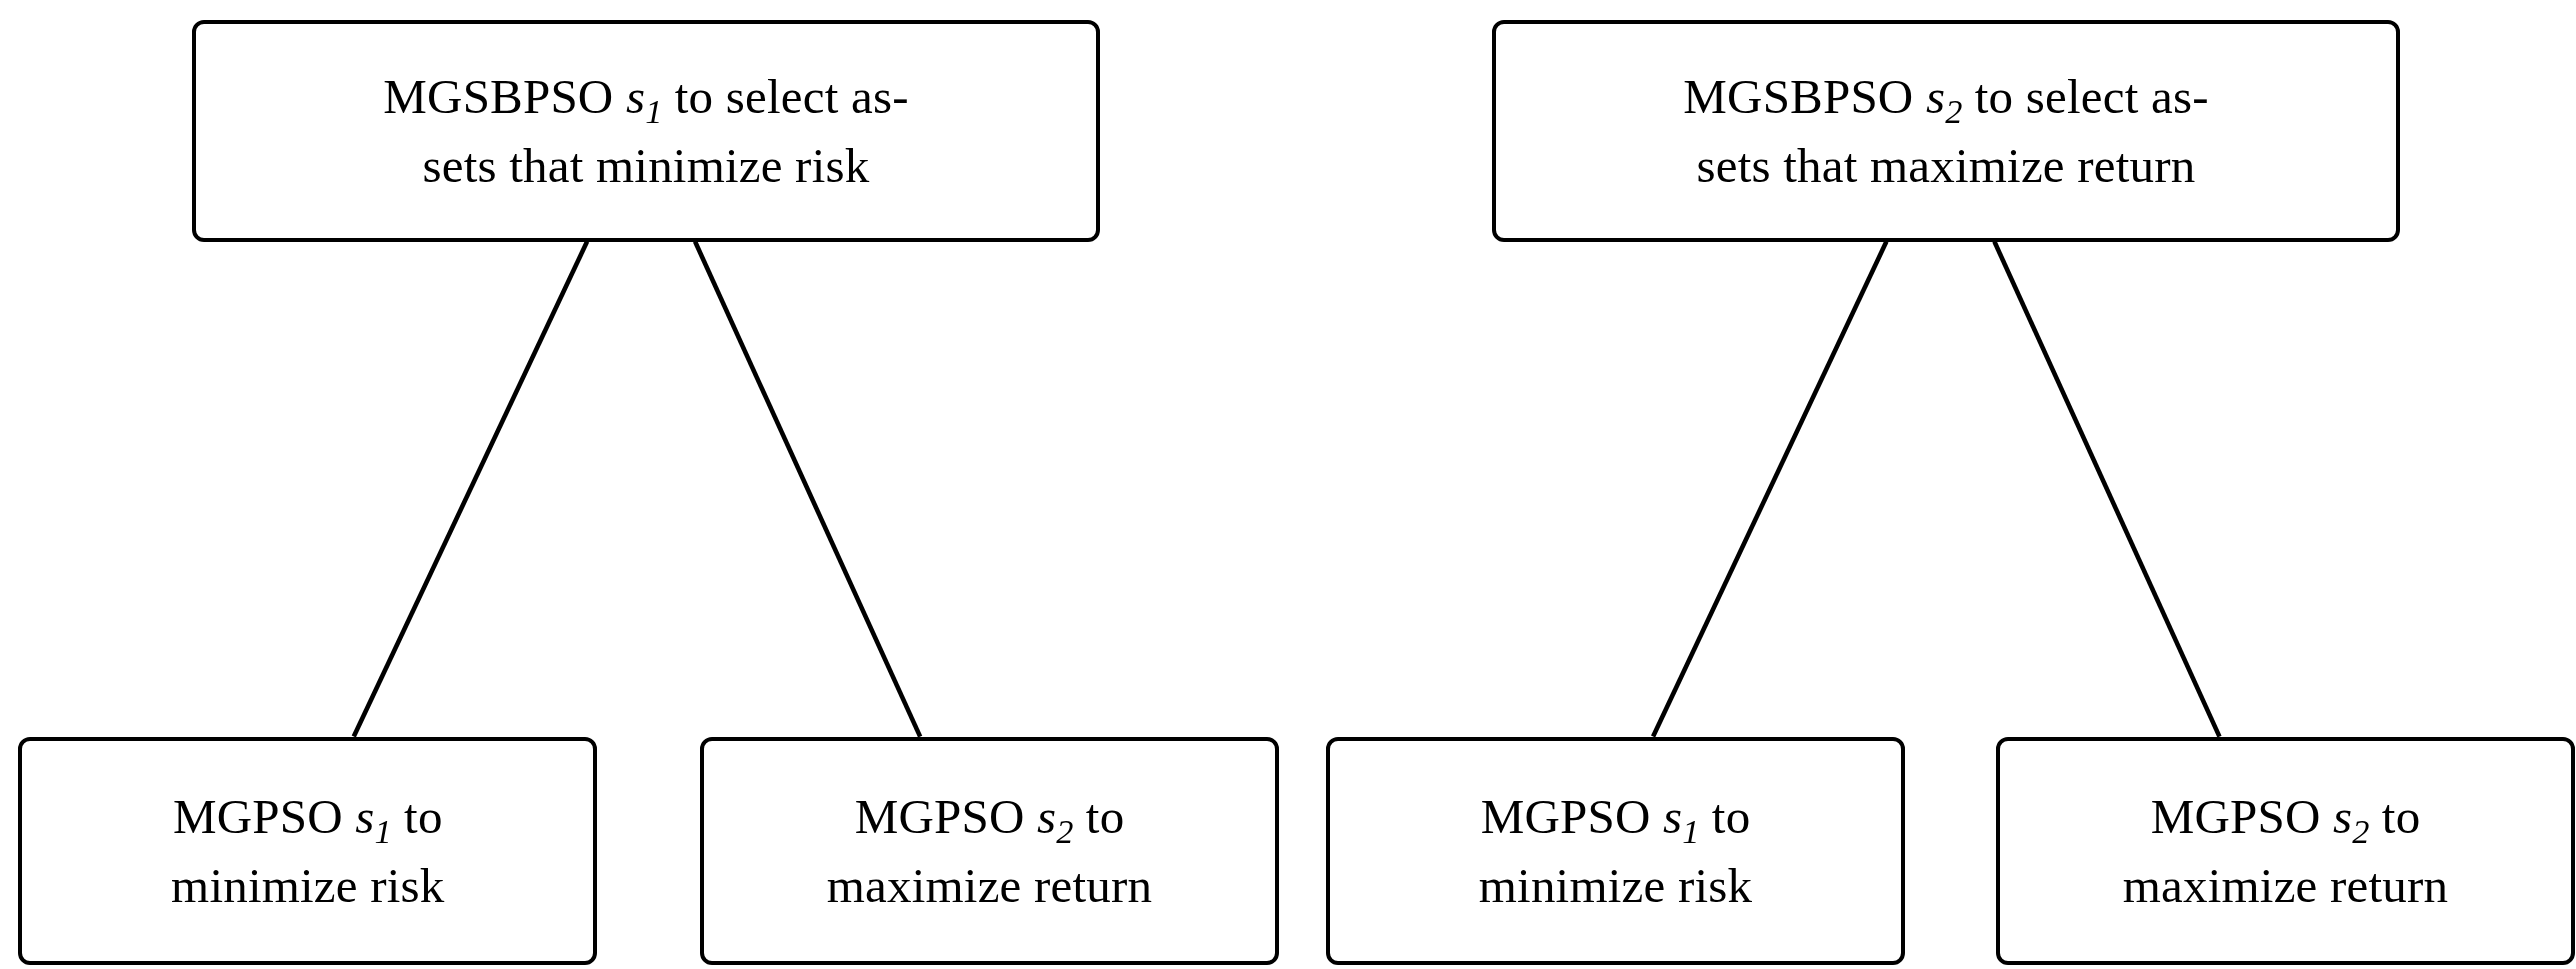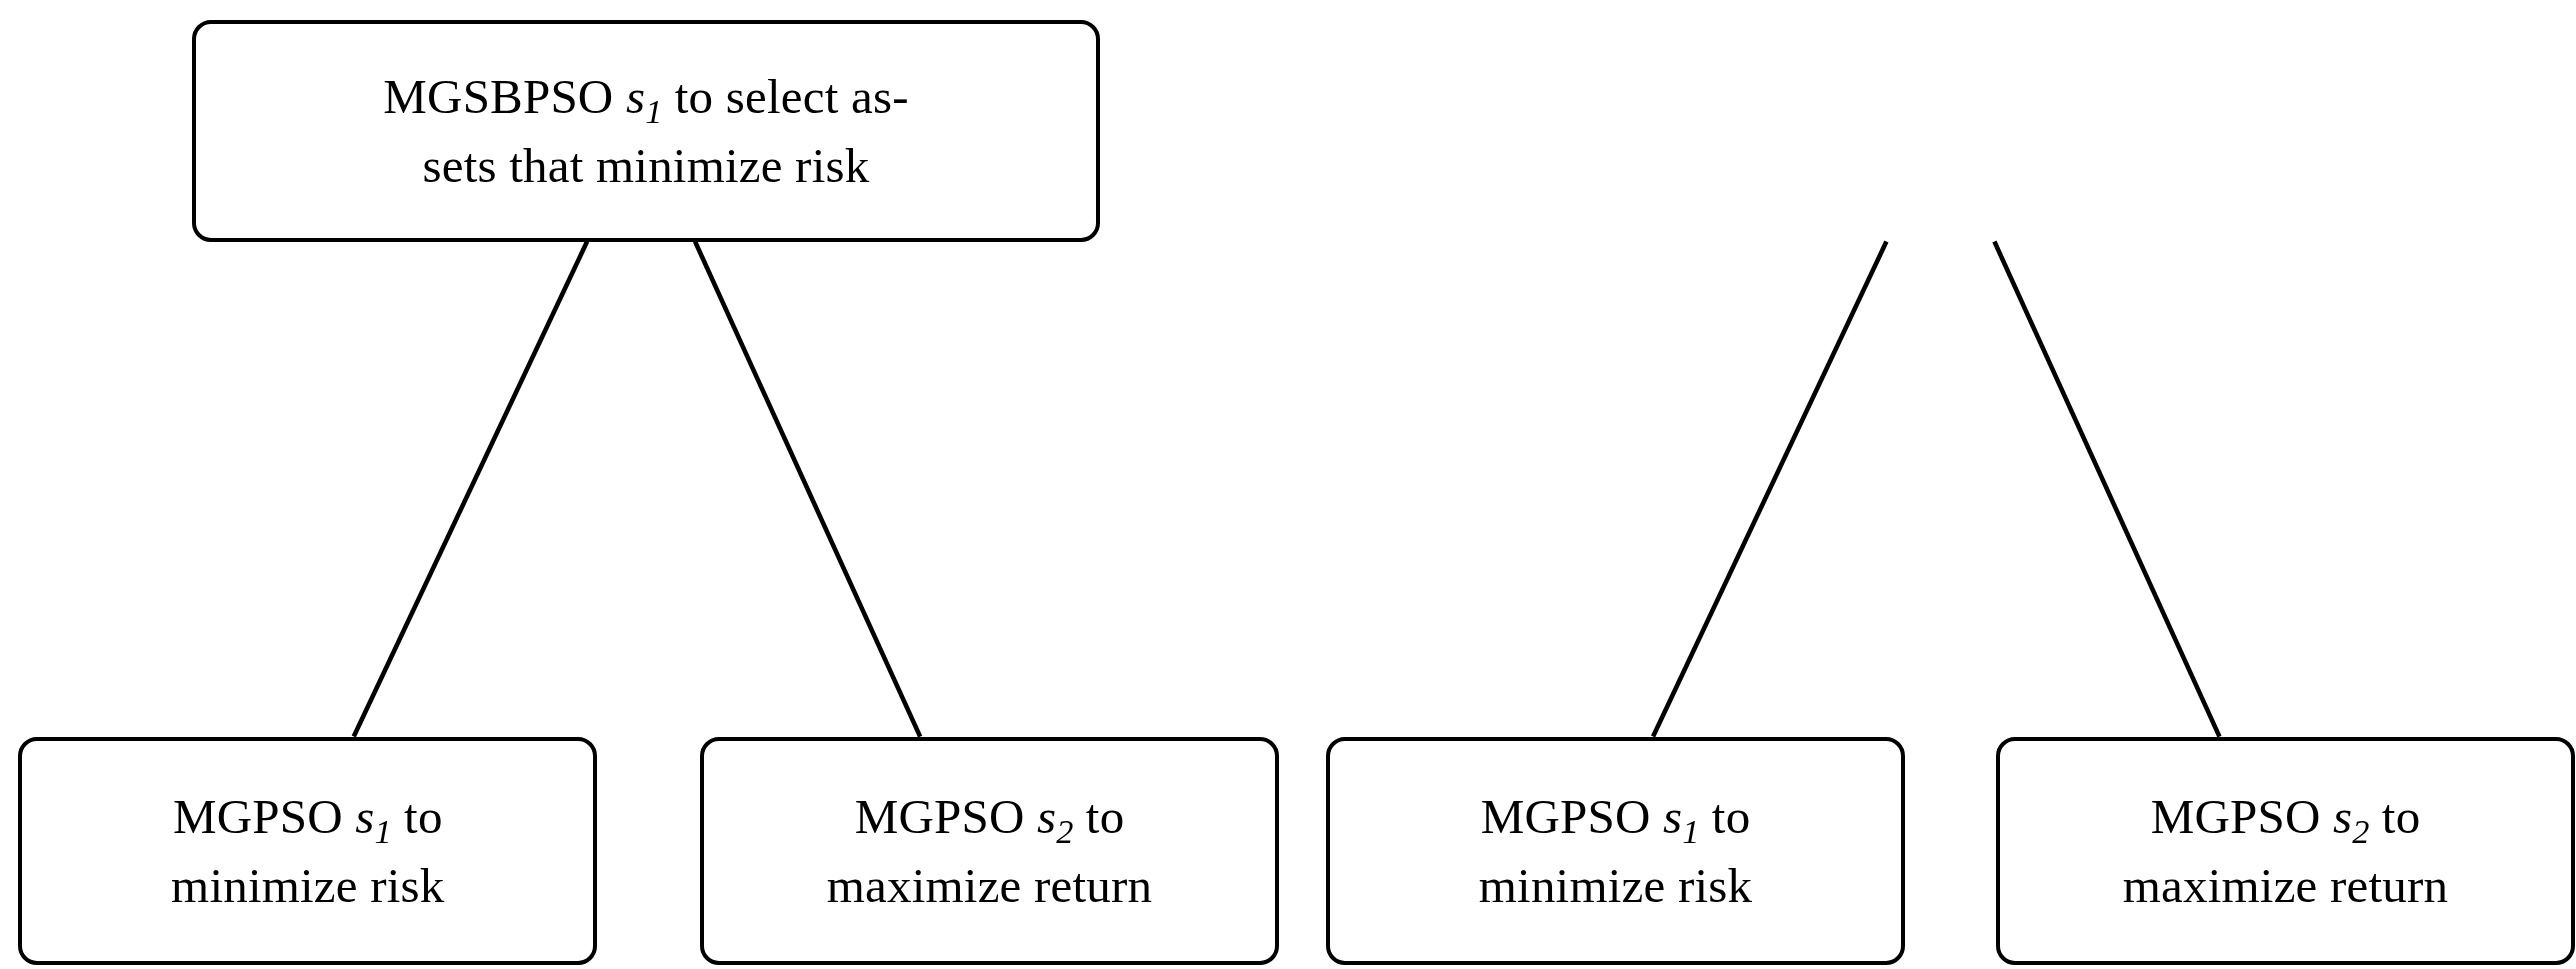--- a/index.html
+++ b/index.html
@@ -24,21 +24,21 @@
     left: 0;
     top: 0;
     width: 2576px;
     height: 969px;
     pointer-events: none;
   }
   .node-box {
     position: absolute;
     box-sizing: border-box;
     border: 4.6px solid #000000;
-    border-radius: 19px;
+    border-radius: 12px;
     background: #ffffff;
     display: flex;
     align-items: center;
     justify-content: center;
     text-align: center;
   }
   .node-label {
     font-size: 49px;
     line-height: 1.30;
     letter-spacing: 0.2px;
@@ -72,20 +72,23 @@
     <line stroke="#000000" stroke-width="5" stroke-linecap="butt" x1="641" y1="264" x2="386" y2="805"></line>
     <line stroke="#000000" stroke-width="5" stroke-linecap="butt" x1="759" y1="264" x2="1005" y2="805"></line>
     <line stroke="#000000" stroke-width="5" stroke-linecap="butt" x1="2061" y1="264" x2="1806" y2="805"></line>
     <line stroke="#000000" stroke-width="5" stroke-linecap="butt" x1="2179" y1="264" x2="2425" y2="805"></line>
   </svg>
 
   <div class="node-box" id="node-parent-left">
     <div class="node-label">MGSBPSO <span class="var">s</span><span class="sub">1</span> to select as-<br>sets that minimize risk</div>
   </div>
 
+  <div class="node-box" id="node-parent-right">
+    <div class="node-label">MGSBPSO <span class="var">s</span><span class="sub">2</span> to select as-<br>sets that maximize return</div>
+  </div>
 
   <div class="node-box" id="node-child-1">
     <div class="node-label">MGPSO <span class="var">s</span><span class="sub">1</span> to<br>minimize risk</div>
   </div>
 
   <div class="node-box" id="node-child-2">
     <div class="node-label">MGPSO <span class="var">s</span><span class="sub">2</span> to<br>maximize return</div>
   </div>
 
   <div class="node-box" id="node-child-3">

